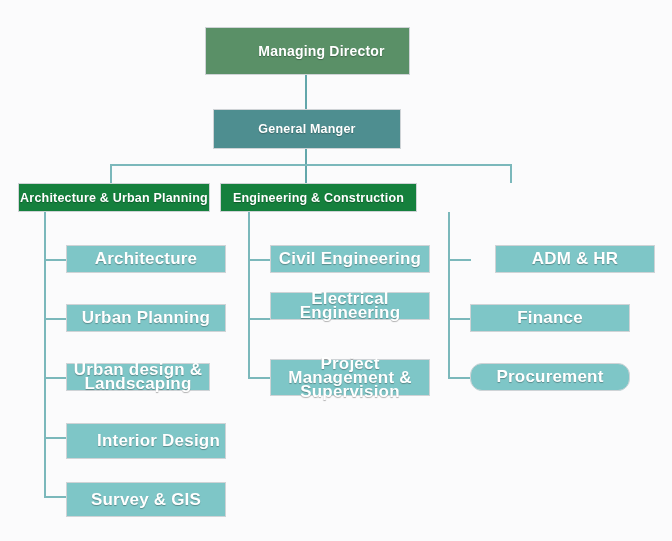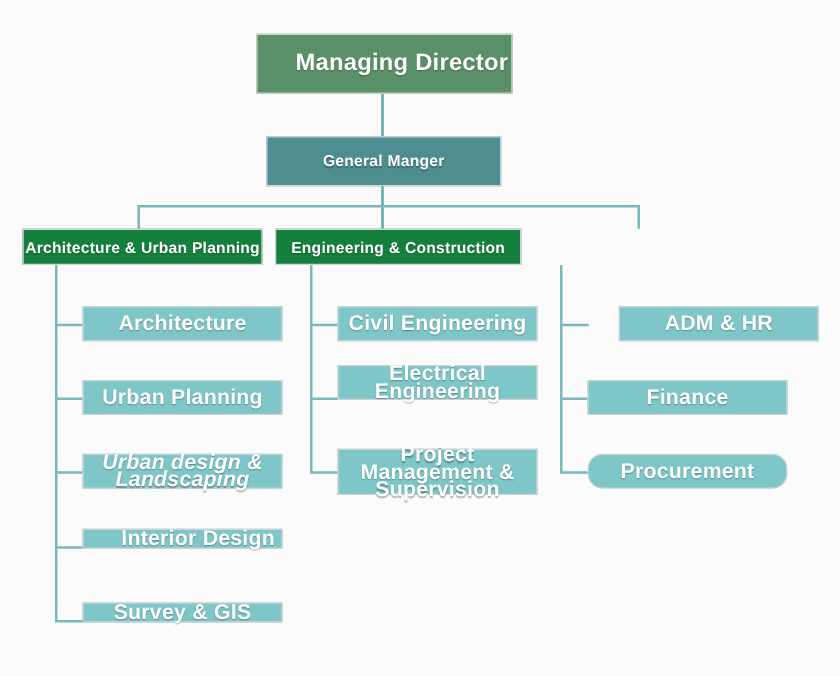--- a/index.html
+++ b/index.html
@@ -29,21 +29,21 @@
     text-align: center;
     color: #ffffff;
     font-weight: bold;
     letter-spacing: .2px;
     text-shadow: 0 1px 1px rgba(0,0,0,.30);
     border: 1px solid #cfd3d6;
     z-index: 3;
   }
   .node-root {
     background: #5a9067;
-    font-size: 19px;
+    font-size: 14px;
     padding-left: 28px;
   }
   .node-gm {
     background: #4e8e90;
     font-size: 12.5px;
   }
   .node-dept {
     background: #15803d;
     font-size: 12.5px;
   }
@@ -102,23 +102,23 @@
 
   <div class="node node-gm" style="left:213px; top:109px; width:188px; height:40px;">General Manger</div>
 
   <div class="node node-dept" style="left:18px; top:183px; width:192px; height:29px;">Architecture &amp; Urban Planning</div>
 
   <div class="node node-dept" style="left:220px; top:183px; width:197px; height:29px;">Engineering &amp; Construction</div>
 
 
   <div class="node node-leaf" style="left:66px; top:245px; width:160px; height:28px;">Architecture</div>
   <div class="node node-leaf" style="left:66px; top:304px; width:160px; height:28px;">Urban Planning</div>
-  <div class="node node-leaf" style="left:66px; top:363px; width:160px; height:28px;font-style:italic;">Urban design &amp; Landscaping</div>
-  <div class="node node-leaf" style="left:66px; top:423px; width:160px; height:16px;padding-left:25px;">Interior Design</div>
-  <div class="node node-leaf" style="left:66px; top:482px; width:160px; height:16px;">Survey &amp; GIS</div>
+  <div class="node node-leaf" style="left:66px; top:363px; width:144px; height:28px;">Urban design &amp; Landscaping</div>
+  <div class="node node-leaf" style="left:66px; top:423px; width:160px; height:36px;padding-left:25px;">Interior Design</div>
+  <div class="node node-leaf" style="left:66px; top:482px; width:160px; height:35px;">Survey &amp; GIS</div>
 
   <div class="node node-leaf" style="left:270px; top:245px; width:160px; height:28px;">Civil Engineering</div>
   <div class="node node-leaf" style="left:270px; top:292px; width:160px; height:28px;">Electrical Engineering</div>
   <div class="node node-leaf" style="left:270px; top:359px; width:160px; height:37px;">Project Management &amp; Supervision</div>
 
   <div class="node node-leaf" style="left:470px; top:245px; width:160px; height:28px;margin-left:25px;">ADM &amp; HR</div>
   <div class="node node-leaf" style="left:470px; top:304px; width:160px; height:28px;">Finance</div>
   <div class="node node-leaf" style="left:470px; top:363px; width:160px; height:28px;border-radius:12px;">Procurement</div>
 
 </div>

